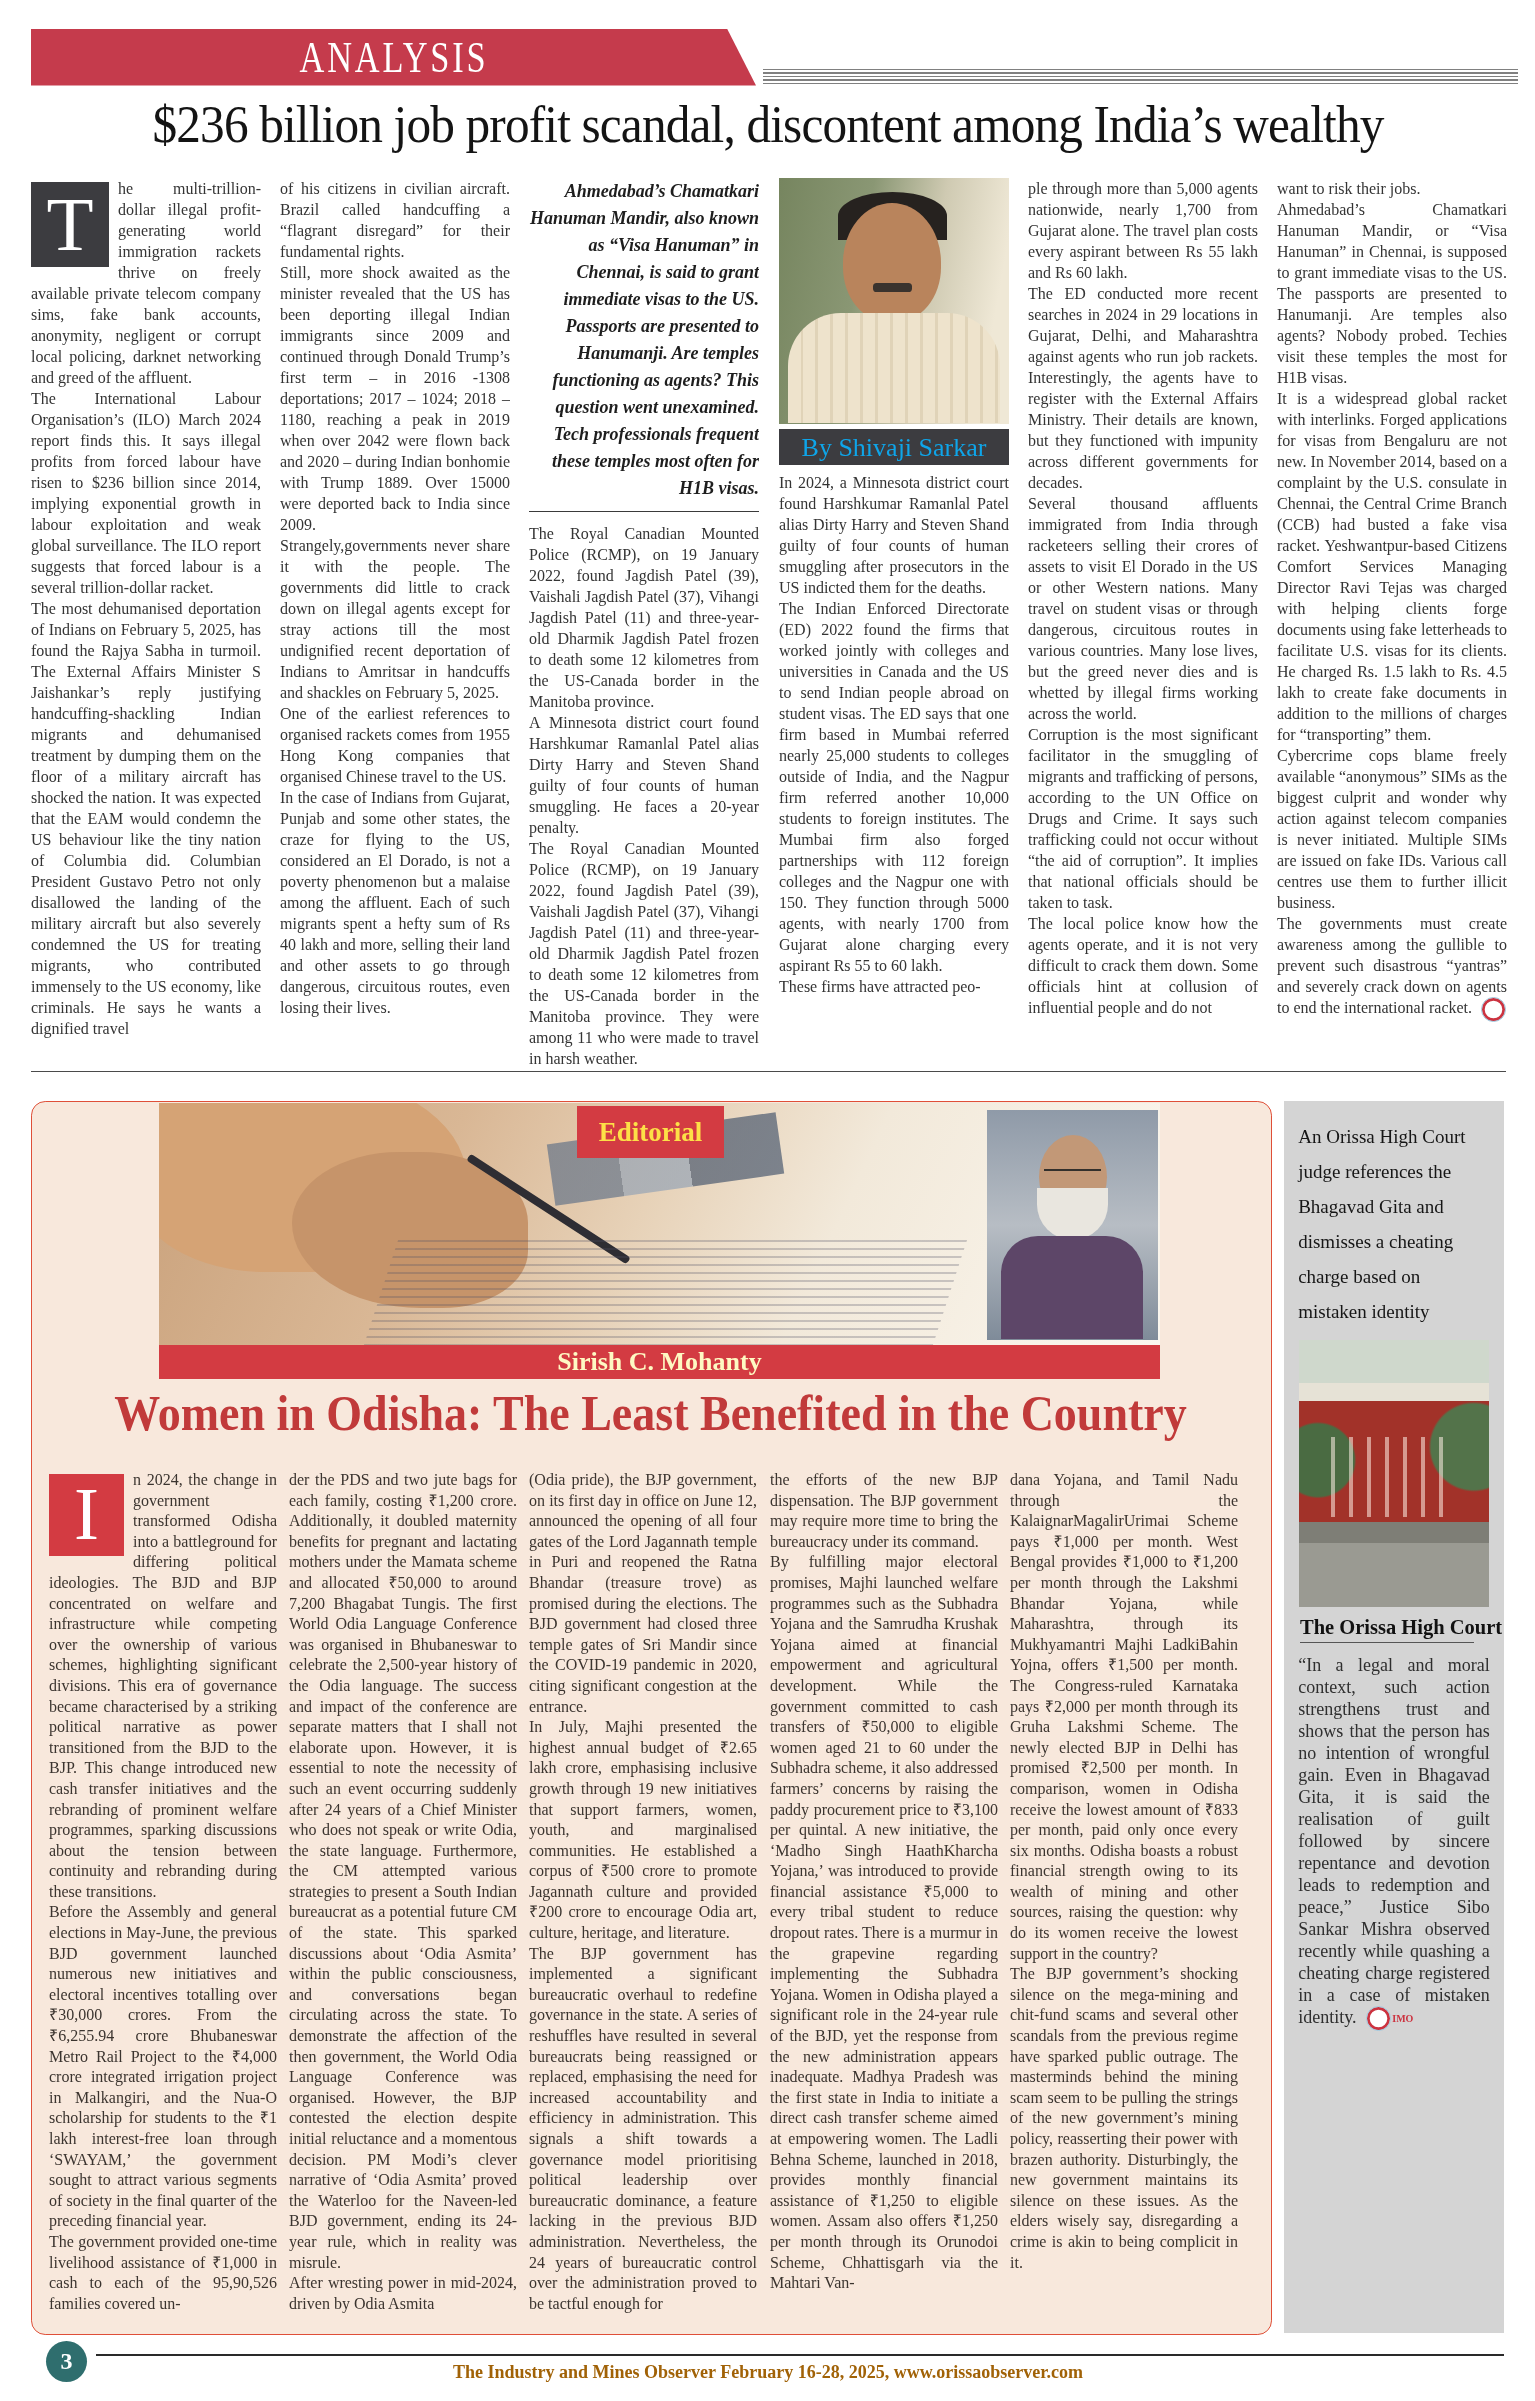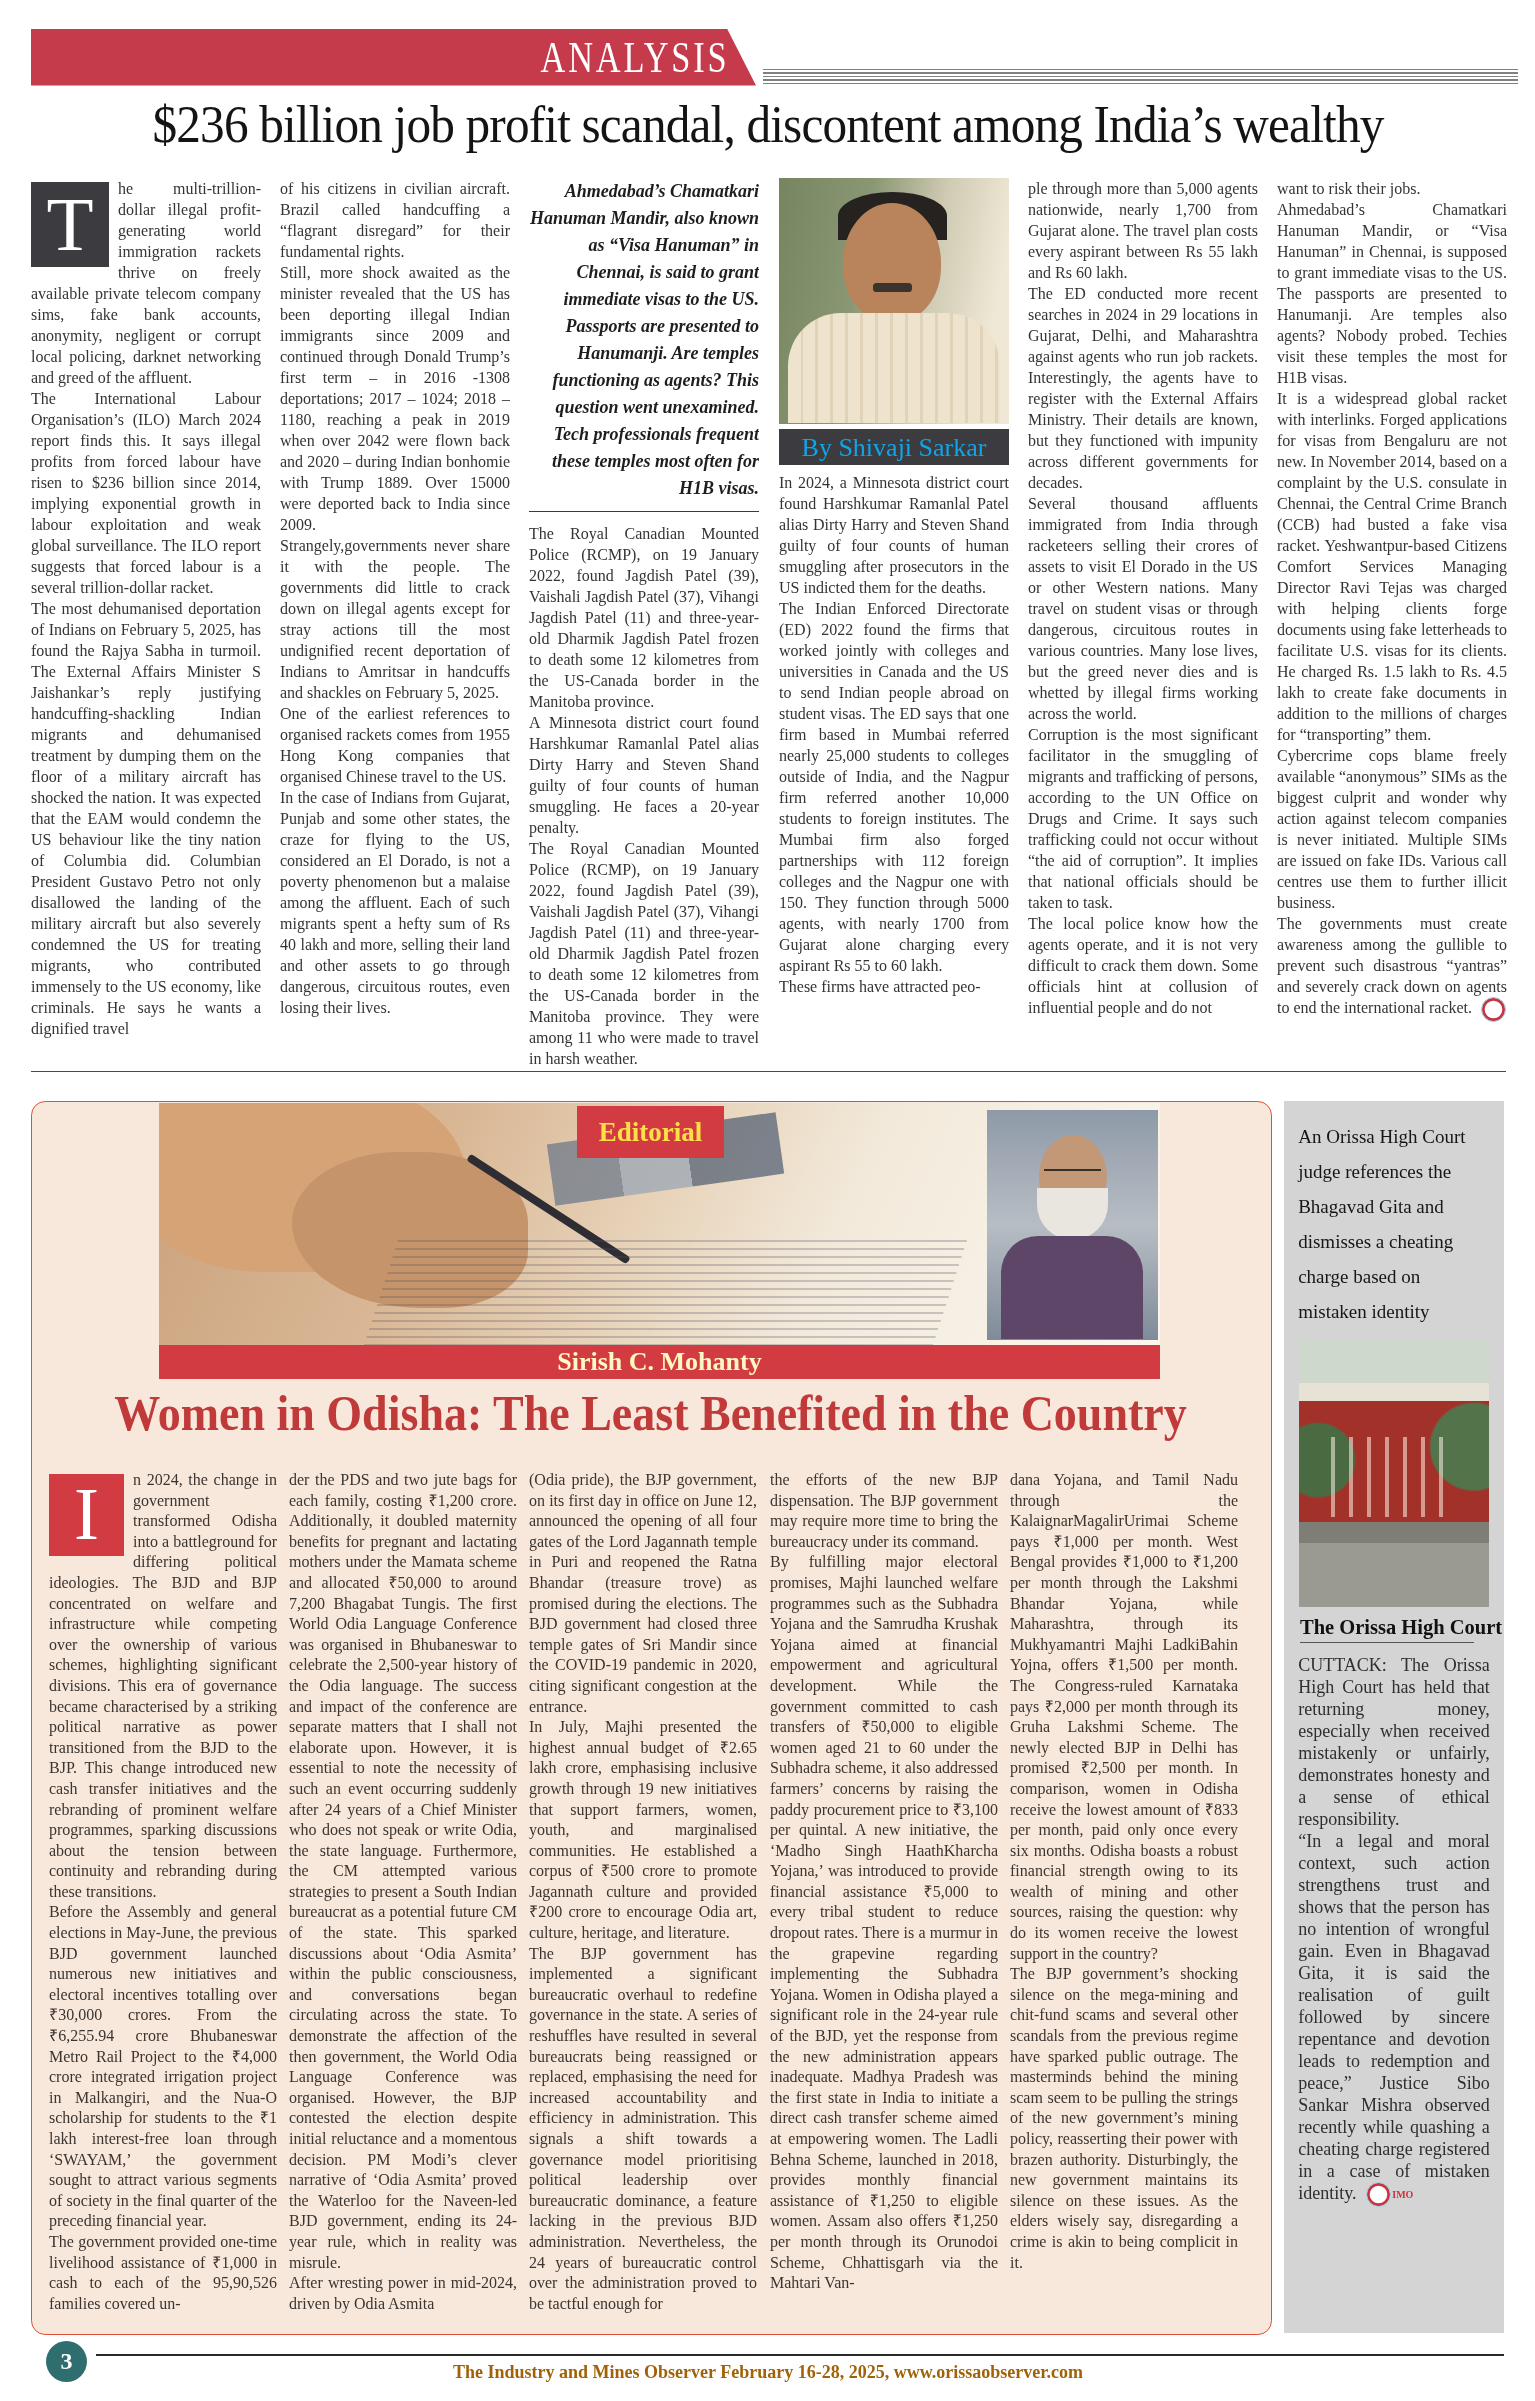--- a/index.html
+++ b/index.html
@@ -2,21 +2,21 @@
 <html style="font-size:14.2px"><head>
 <meta charset="utf-8">
 <style>
   html,body{margin:0;padding:0;background:#fff;}
   #page{position:relative;width:1536px;height:2401px;background:#fff;overflow:hidden;
         font-family:"Liberation Serif",serif;color:#303030;}
 
   
   .banner{position:absolute;left:31px;top:28.5px;width:725px;height:57px;background:#c53b4c;
           clip-path:polygon(0 0,96% 0,100% 100%,0 100%);
-          display:flex;align-items:center;justify-content:flex-end;}
+          display:flex;align-items:center;justify-content:center;}
   .banner span{color:#fff;font-size:44px;letter-spacing:3.6px;transform:scaleX(.78);white-space:nowrap;}
   .deco-lines{position:absolute;left:763px;top:69px;width:755px;height:15px;
           background:repeating-linear-gradient(to bottom,#808080 0 1.4px,transparent 1.4px 3.4px);}
   .headline{position:absolute;left:0;top:94px;width:1536px;text-align:center;margin:0;
           font-size:53px;font-weight:400;color:#141414;letter-spacing:-0.9px;white-space:nowrap;
           transform:scaleX(.93);}
 
   
   .mcol{position:absolute;top:178px;width:230px;height:900px;overflow:hidden;
         font-size:16px;line-height:21px;text-align:justify;color:#343434;}
@@ -215,21 +215,20 @@
     <p>dana Yojana, and Tamil Nadu through the KalaignarMagalirUrimai Scheme pays ₹1,000 per month. West Bengal provides ₹1,000 to ₹1,200 per month through the Lakshmi Bhandar Yojana, while Maharashtra, through its Mukhyamantri Majhi LadkiBahin Yojna, offers ₹1,500 per month. The Congress-ruled Karnataka pays ₹2,000 per month through its Gruha Lakshmi Scheme. The newly elected BJP in Delhi has promised ₹2,500 per month. In comparison, women in Odisha receive the lowest amount of ₹833 per month, paid only once every six months. Odisha boasts a robust financial strength owing to its wealth of mining and other sources, raising the question: why do its women receive the lowest support in the country?</p>
     <p>The BJP government’s shocking silence on the mega-mining and chit-fund scams and several other scandals from the previous regime have sparked public outrage. The masterminds behind the mining scam seem to be pulling the strings of the new government’s mining policy, reasserting their power with brazen authority. Disturbingly, the new government maintains its silence on these issues. As the elders wisely say, disregarding a crime is akin to being complicit in it.</p>
   </div>
 
   <div class="sidebar">
     <h3 class="sb-heading">An Orissa High Court judge references the Bhagavad Gita and dismisses a cheating charge based on mistaken identity</h3>
     <div class="sb-photo"></div>
     <div class="sb-caption">The Orissa High Court</div>
     <hr class="sb-caption-rule">
     <div class="sb-body">
-      <p>CUTTACK: The Orissa High Court has held that returning money, especially when received mistakenly or unfairly, demonstrates honesty and a sense of ethical responsibility.</p>
       <p>
         <span>“In a legal and moral context, such action strengthens trust and shows that the person has no intention of wrongful gain. Even in Bhagavad Gita, it is said the realisation of guilt followed by sincere repentance and devotion leads to redemption and peace,” Justice Sibo Sankar Mishra observed recently while quashing a cheating charge registered in a case of mistaken identity.</span>
         <span class="imo">
             <i>IMO</i>
           </span>
       </p>
     </div>
   </div>
 
   <div class="footer-rule"></div>

